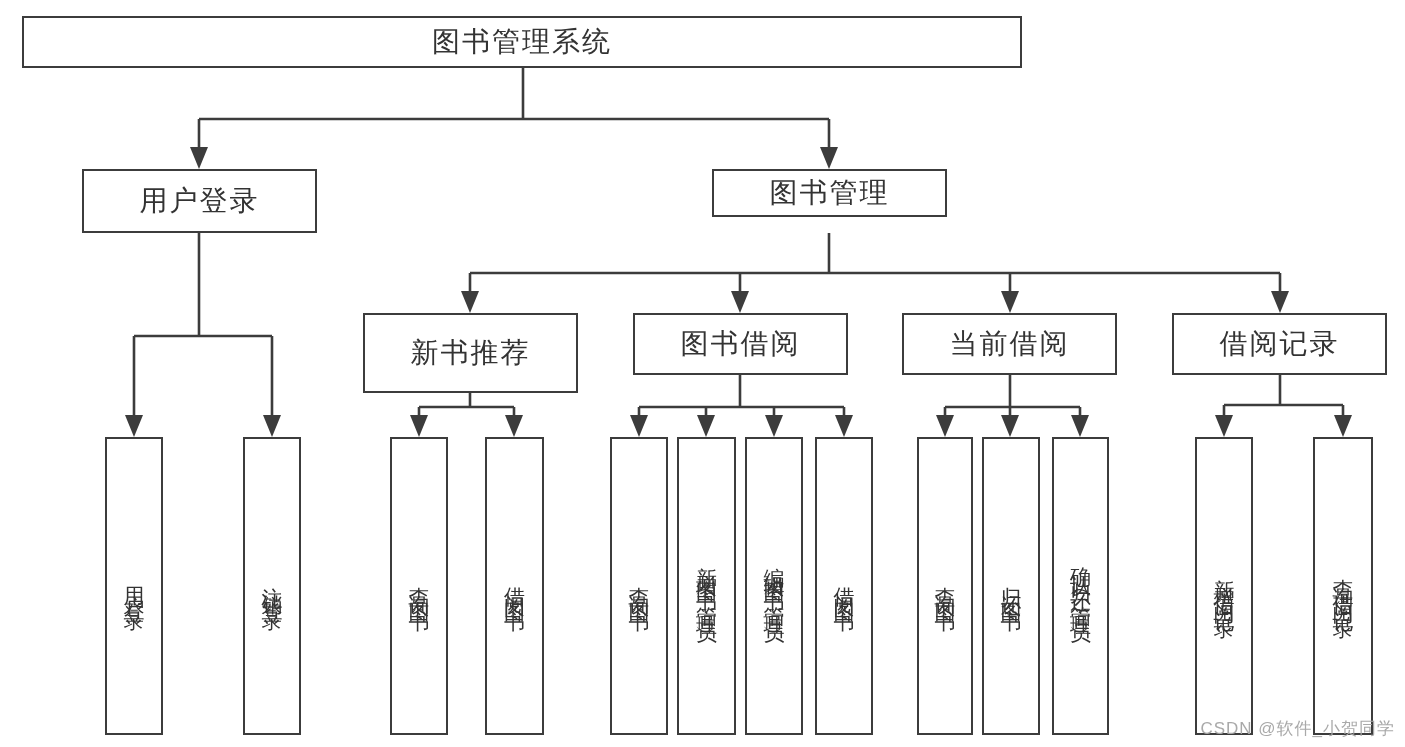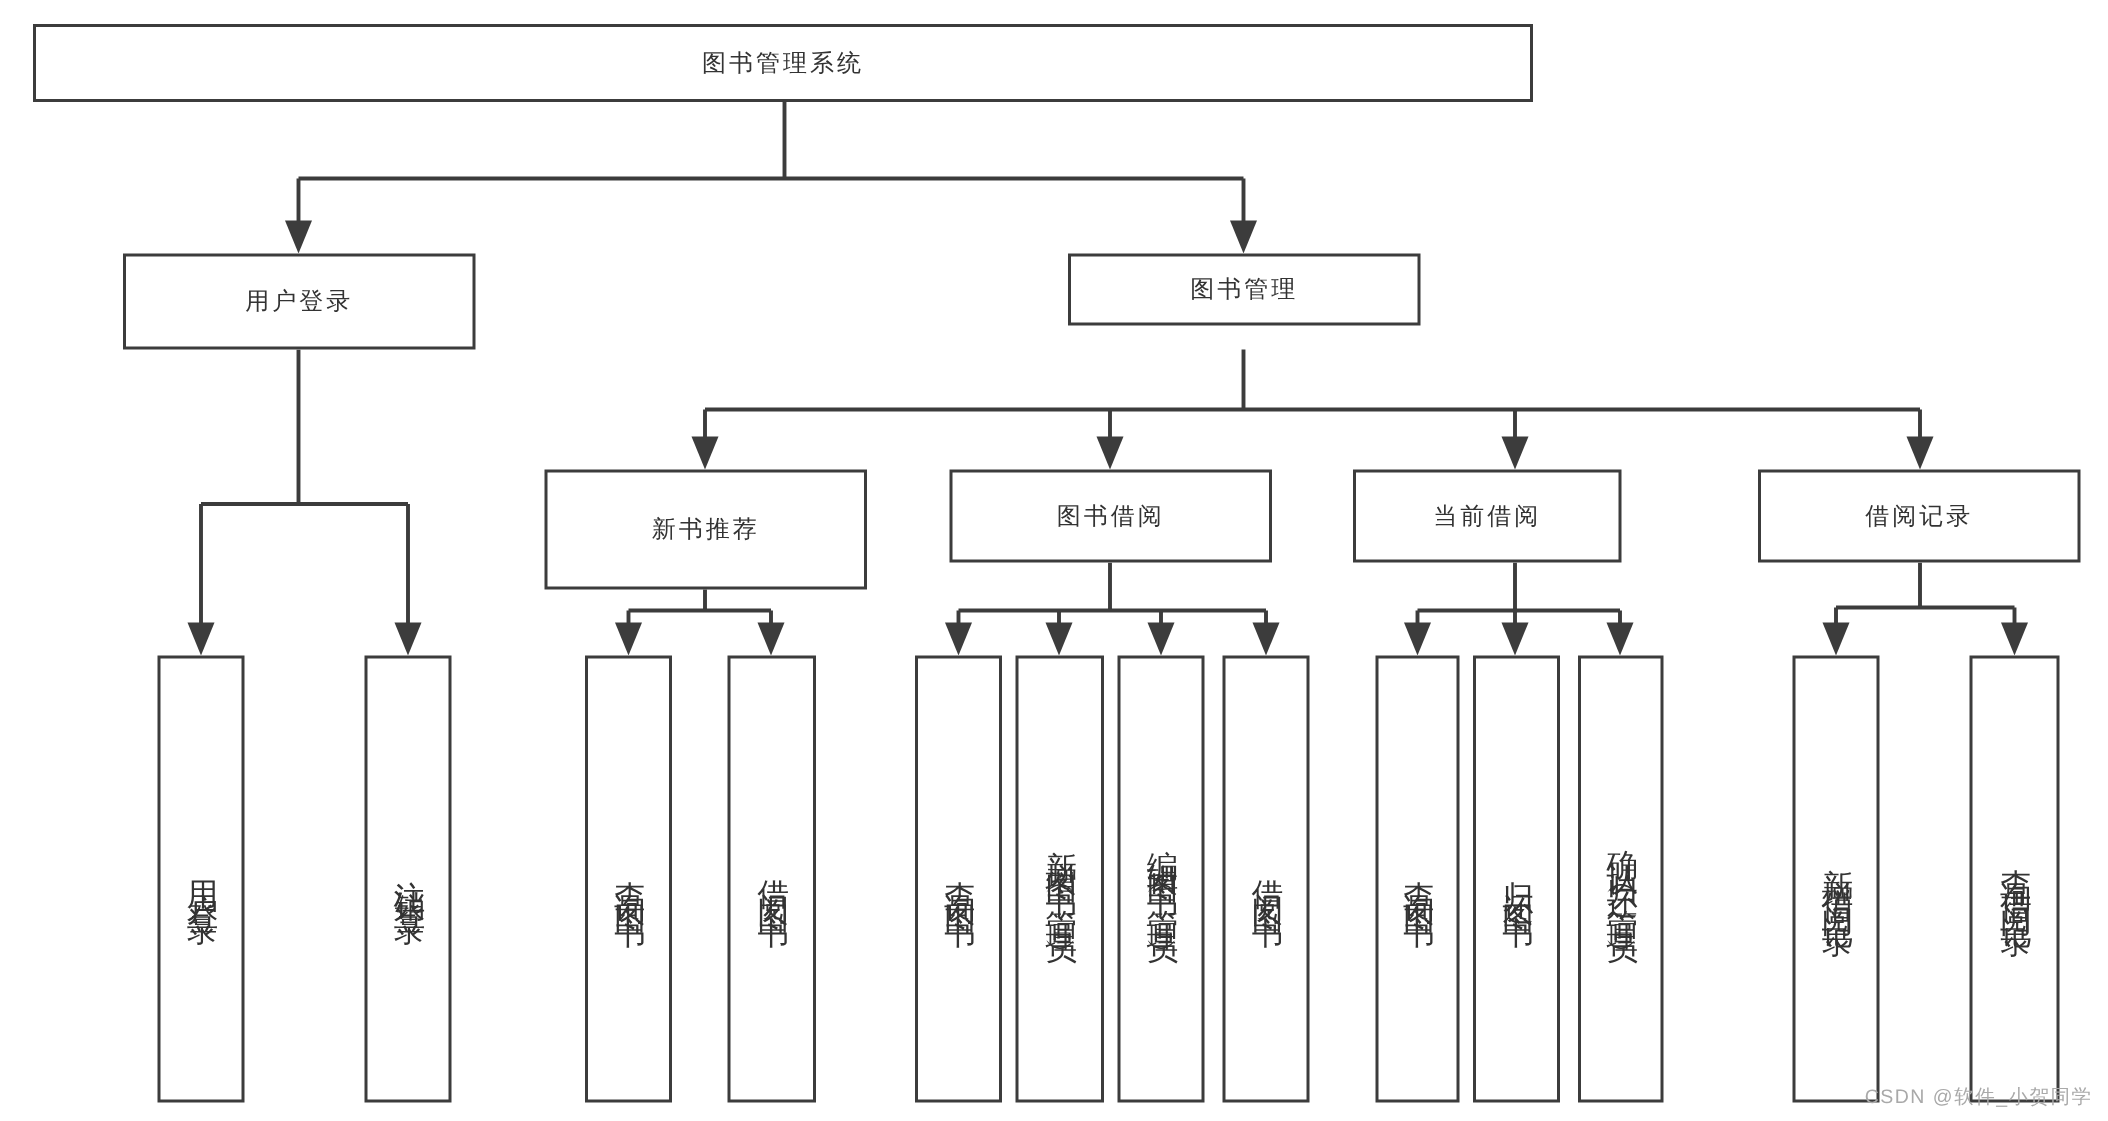--- a/index.html
+++ b/index.html
@@ -30,38 +30,38 @@
   .node {
     position: absolute;
     box-sizing: border-box;
     background: var(--box-bg, #ffffff);
     border: 2.5px solid var(--line, #3c3c3c);
     display: flex;
     align-items: center;
     justify-content: center;
   }
   .h-label {
-    font-size: 16px;
+    font-size: 28px;
     letter-spacing: 2px;
     white-space: nowrap;
     color: var(--text, #333333);
   }
   .v-label {
     writing-mode: vertical-rl;
     text-orientation: mixed;
     font-size: 21px;
     letter-spacing: 8px;
     white-space: nowrap;
     color: var(--text, #333333);
   }
   .watermark {
     position: absolute;
     right: 10px;
     bottom: 7px;
-    font-size: 13px;
+    font-size: 17px;
     letter-spacing: 1px;
     color: var(--watermark, #a9a9a9);
     z-index: 5;
     white-space: nowrap;
   }
 </style>
 </head>
 <body>
 
 <div class="canvas">
@@ -114,21 +114,21 @@
   <div class="node" style="left:712px; top:169px; width:235px; height:48px;">
     <span class="h-label">图书管理</span>
   </div>
 
   <div class="node" style="left:363px; top:313px; width:215px; height:80px;">
     <span class="h-label">新书推荐</span>
   </div>
   <div class="node" style="left:633px; top:313px; width:215px; height:62px;">
     <span class="h-label">图书借阅</span>
   </div>
-  <div class="node" style="left:902px; top:313px; width:179px; height:62px;">
+  <div class="node" style="left:902px; top:313px; width:215px; height:62px;">
     <span class="h-label">当前借阅</span>
   </div>
   <div class="node" style="left:1172px; top:313px; width:215px; height:62px;">
     <span class="h-label">借阅记录</span>
   </div>
 
   <div class="node" style="left:105px; top:437px; width:58px; height:298px;">
     <span class="v-label">用户登录</span>
   </div>
   <div class="node" style="left:243px; top:437px; width:58px; height:298px;">

